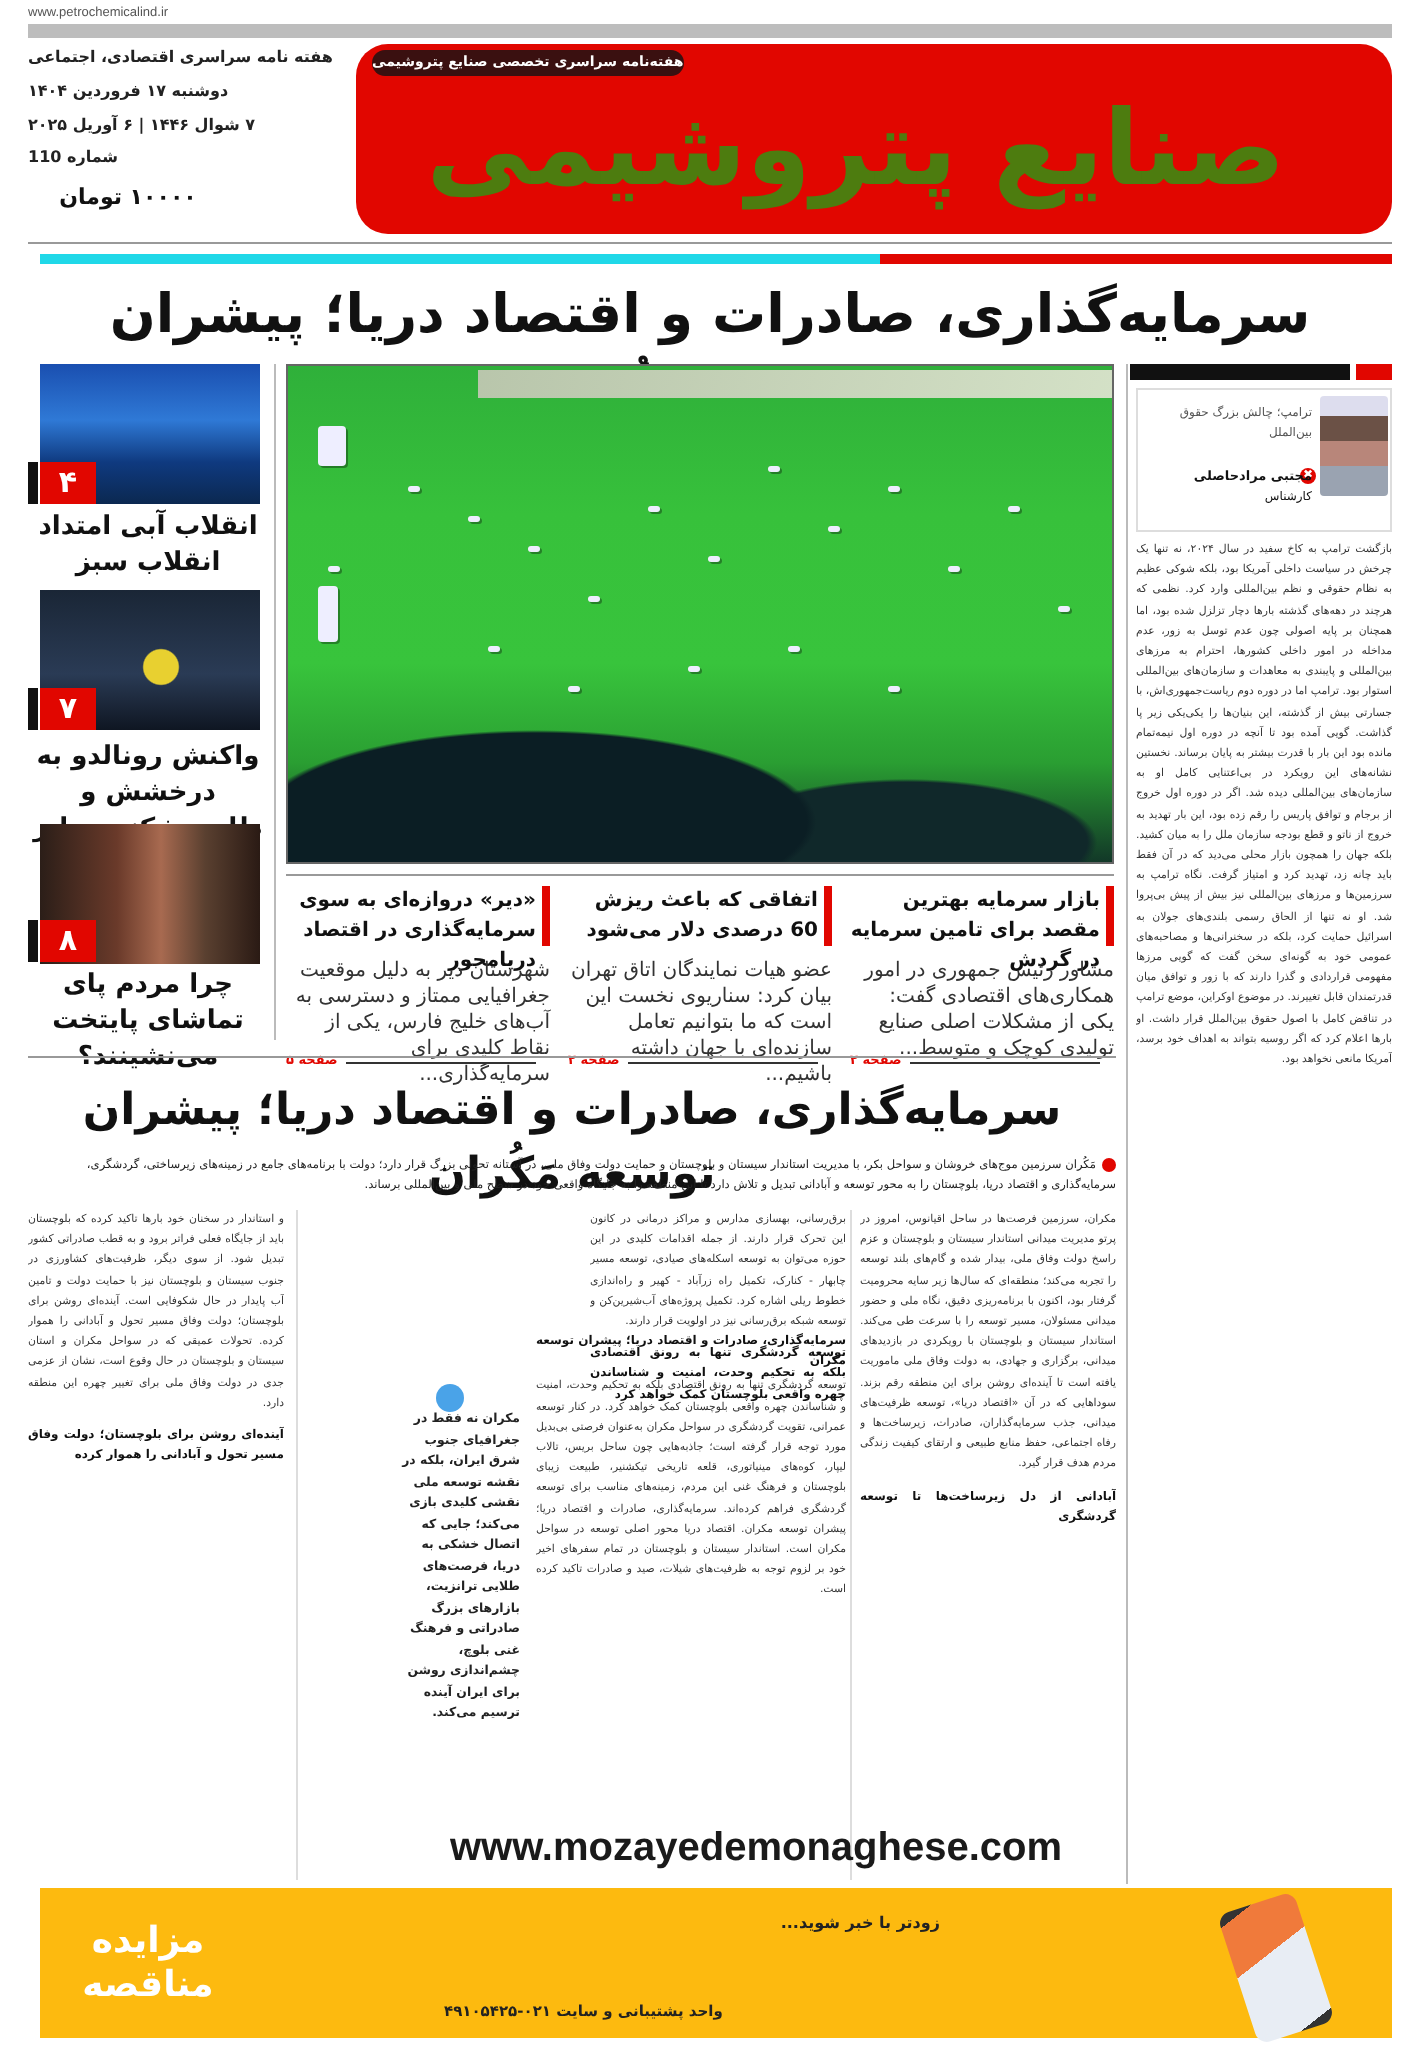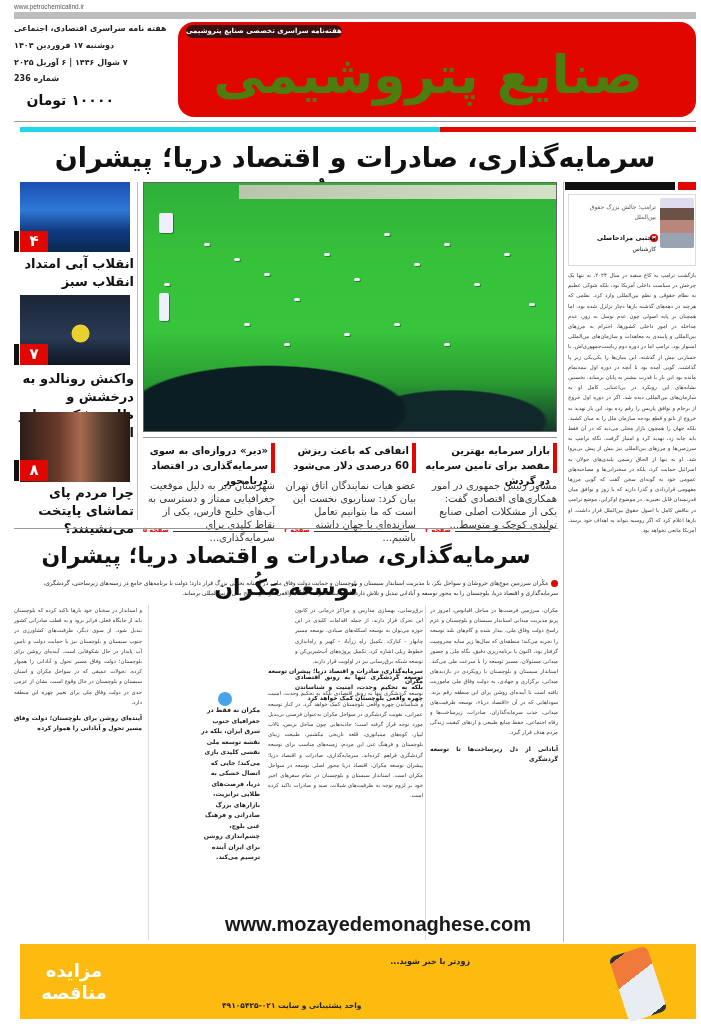--- a/index.html
+++ b/index.html
@@ -7,33 +7,33 @@
 body{font-family:"DejaVu Sans",sans-serif;color:#111;position:relative;direction:ltr}
 .abs{position:absolute}
 .rtl{direction:rtl;text-align:right}
 .url{left:14px;top:3px;font-size:6.5px;color:#555;font-family:"Liberation Sans",sans-serif}
 .topbar{left:14px;top:12px;width:682px;height:7px;background:#bdbdbd}
 .masthead{left:178px;top:22px;width:518px;height:95px;background:#e10600;border-radius:16px}
 .mast-tag{left:186px;top:25px;height:13px;padding:0 0;background:#3a1010;color:#fff;border-radius:7px;font-size:7px;font-weight:bold;line-height:13px}
 .mast-title{left:178px;top:34px;width:500px;height:82px;color:#4d7c0f;font-size:52px;font-weight:bold;line-height:82px;text-align:center;letter-spacing:-1px;font-family:"DejaVu Sans",sans-serif}
 .meta{left:14px;width:160px;font-size:8px;font-weight:bold;color:#222;text-align:left;direction:rtl}
 .meta.l1{top:24px}.meta.l2{top:41px}.meta.l3{top:58px}.meta.l4{top:74px}
-.price{left:14px;top:92px;width:100px;font-size:14px;font-weight:bold;direction:rtl;text-align:right}
+.price{left:14px;top:92px;width:100px;font-size:11px;font-weight:bold;direction:rtl;text-align:center}
 .sep1{left:14px;top:121px;width:682px;height:1px;background:#999}
 .band-cyan{left:20px;top:127px;width:420px;height:5px;background:#20d8e8}
 .band-red{left:440px;top:127px;width:256px;height:5px;background:#e10600}
 .headline{left:14px;top:138px;width:682px;height:40px;font-size:27px;font-weight:bold;text-align:center;direction:rtl;line-height:40px;letter-spacing:-0.5px}
 
 .lthumb{left:20px;width:110px;height:70px;overflow:hidden}
 .lt1{top:182px;background:linear-gradient(180deg,#1a4fb0 0%,#2f79d6 40%,#0f3a80 70%,#0b2850 100%)}
 .lt2{top:295px;background:radial-gradient(circle at 55% 55%,#e8d030 0 12%,transparent 13%),linear-gradient(180deg,#1a2636 0%,#2a3b55 60%,#0f1622 100%)}
 .lt3{top:412px;background:linear-gradient(90deg,#2b1e18 0%,#6a3a2a 35%,#a86a50 55%,#5a4030 75%,#2a1a14 100%)}
 .numbox{width:28px;height:21px;background:#e10600;color:#fff;font-size:15px;font-weight:bold;text-align:center;line-height:21px}
 .numbar{width:5px;height:21px;background:#111}
-.ltitle{left:14px;width:120px;font-size:13px;font-weight:bold;direction:rtl;line-height:18px}
+.ltitle{left:14px;width:120px;font-size:13px;font-weight:bold;direction:rtl;text-align:center;line-height:18px}
 .vsep{left:137px;top:182px;width:1px;height:338px;background:#bbb}
 .vsep2{left:563px;top:182px;width:1px;height:760px;background:#bbb}
 .redtab{left:678px;top:182px;width:18px;height:8px;background:#e10600}
 .blktab{left:565px;top:182px;width:110px;height:8px;background:#111}
 
 .photo{left:143px;top:182px;width:414px;height:250px;overflow:hidden;border:1px solid #666;
 background:
  radial-gradient(ellipse 55% 30% at 30% 92%,#0b1e24 0 60%,transparent 62%),
  radial-gradient(ellipse 40% 22% at 75% 96%,#10282a 0 55%,transparent 58%),
  linear-gradient(180deg,#2fb03a 0%,#37c13b 30%,#38c43c 60%,#2a9e32 80%,#123828 100%)}
@@ -78,21 +78,21 @@
 <body>
 
 <div class="abs url">www.petrochemicalind.ir</div>
 <div class="abs topbar"></div>
 <div class="abs masthead"></div>
 <div class="abs mast-tag">هفته‌نامه سراسری تخصصی صنایع پتروشیمی</div>
 <div class="abs mast-title rtl" style="text-align:center">صنایع پتروشیمی</div>
 <div class="abs meta l1">هفته نامه سراسری اقتصادی، اجتماعی</div>
 <div class="abs meta l2">دوشنبه ۱۷ فروردین ۱۴۰۴</div>
 <div class="abs meta l3">۷ شوال ۱۴۴۶ | ۶ آوریل ۲۰۲۵</div>
-<div class="abs meta l4">شماره 236</div>
+<div class="abs meta l4">شماره 110</div>
 <div class="abs price">۱۰۰۰۰ تومان</div>
 
 <div class="abs sep1"></div>
 <div class="abs band-cyan"></div>
 <div class="abs band-red"></div>
 <div class="abs headline">سرمایه‌گذاری، صادرات و اقتصاد دریا؛ پیشران توسعه مَکُران</div>
 
 <div class="abs lthumb lt1"></div>
 <div class="abs numbar" style="left:14px;top:231px"></div>
 <div class="abs numbox" style="left:20px;top:231px">۴</div>

